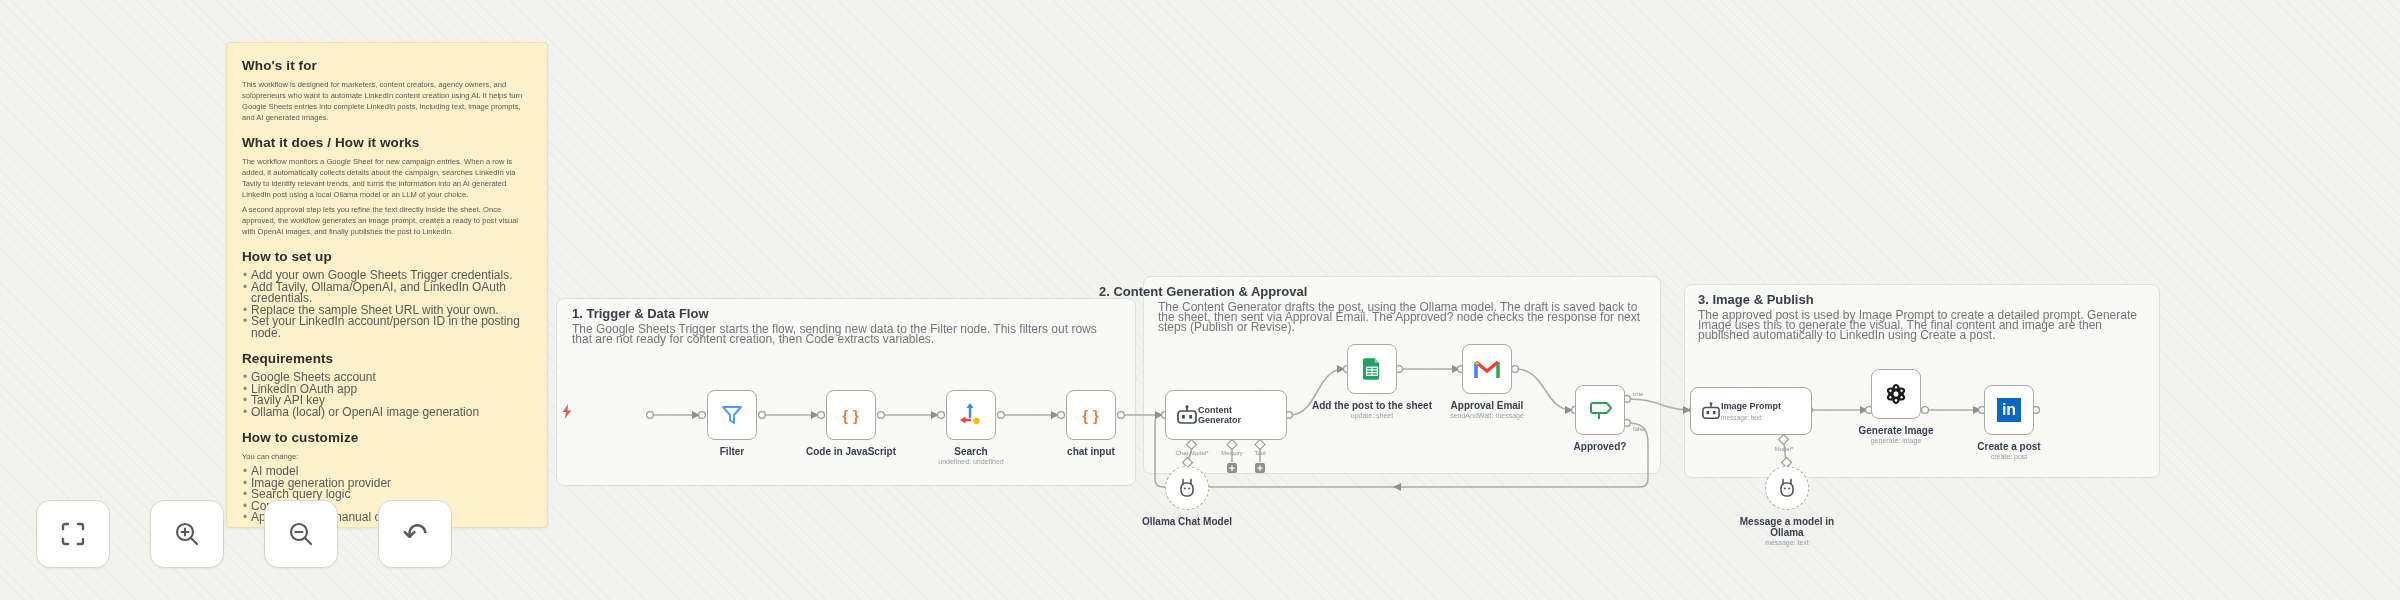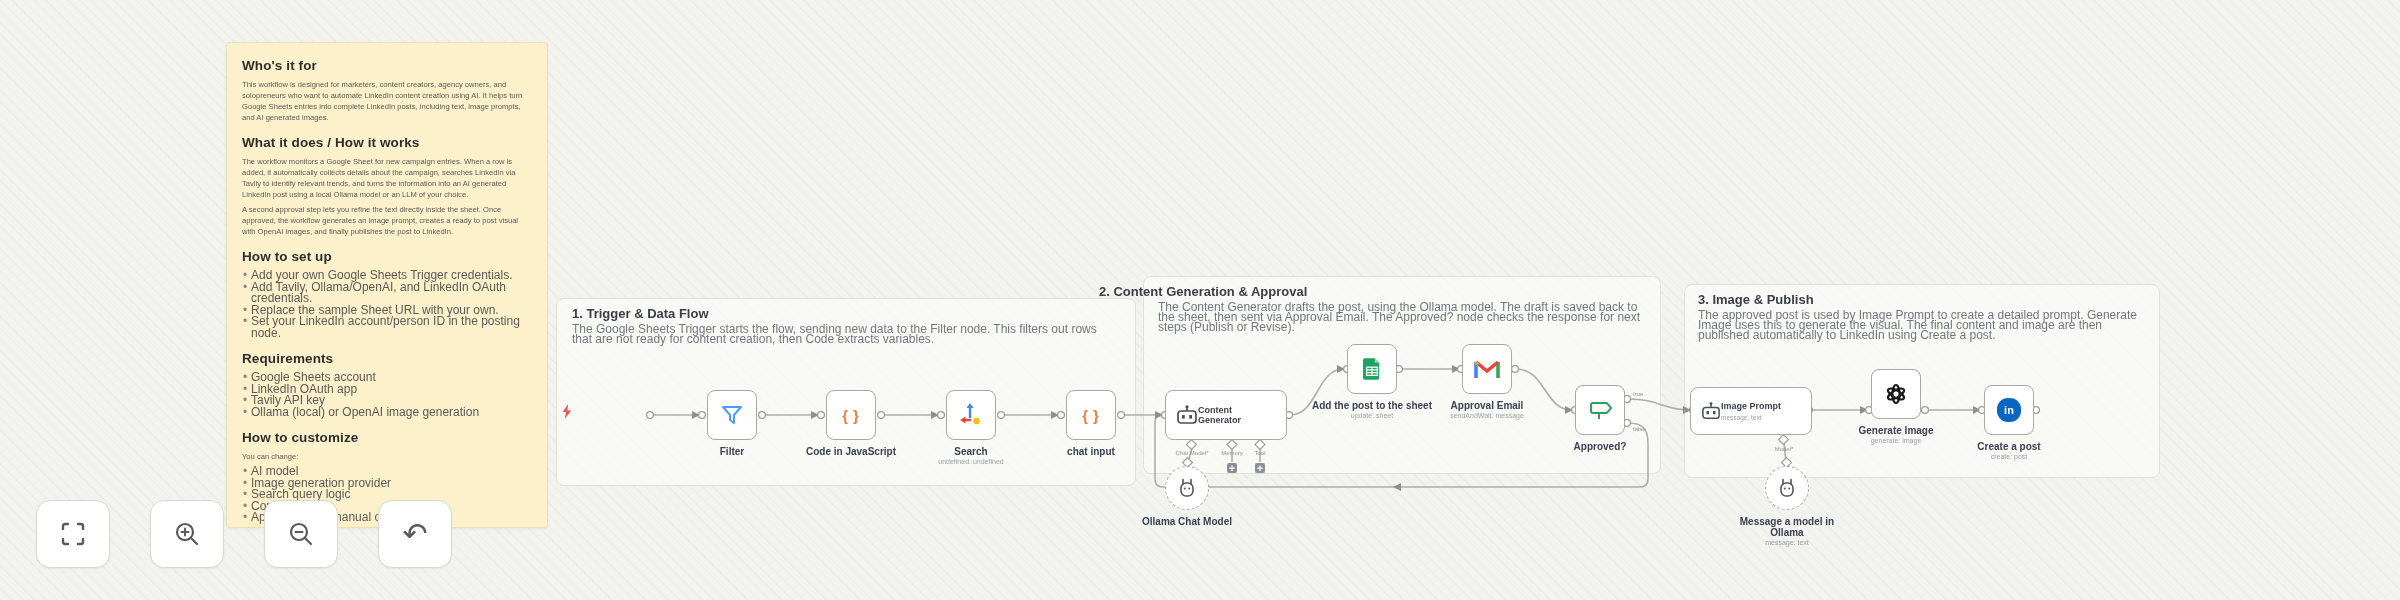--- a/index.html
+++ b/index.html
@@ -47,21 +47,21 @@
   .bolt { position:absolute; z-index:2; }
   
   .controls { position:absolute; left:36px; top:500px; display:flex; gap:40px; z-index:5; }
   .ctrl-btn {
     width:74px; height:68px; background:#fff; border:1px solid #d8d8d3; border-radius:14px;
     display:flex; align-items:center; justify-content:center; color:#5a5a5a;
     box-shadow:0 1px 2px rgba(0,0,0,0.05); cursor:pointer;
   }
   .undo-glyph { font-size:30px; line-height:30px; color:#5a5a5a; }
   svg.wires { position:absolute; left:0; top:0; z-index:1; }
-  .li-badge { width:24px; height:24px; border-radius:11px; background:#0A66C2; color:#fff; font-size:11px; font-weight:bold; display:flex; align-items:center; justify-content:center; }
+  .li-badge { width:24px; height:24px; border-radius:0; background:#0A66C2; color:#fff; font-size:16px; font-weight:bold; display:flex; align-items:center; justify-content:center; }
 </style>
 </head>
 <body>
 
 <div class="canvas">
 
   <svg class="wires" width="2400" height="600">
     <g stroke="#adadaa" stroke-width="1.6" fill="none">
       <path d="M650 415 L699 415"></path>
       <path d="M764 415 L818 415"></path>

